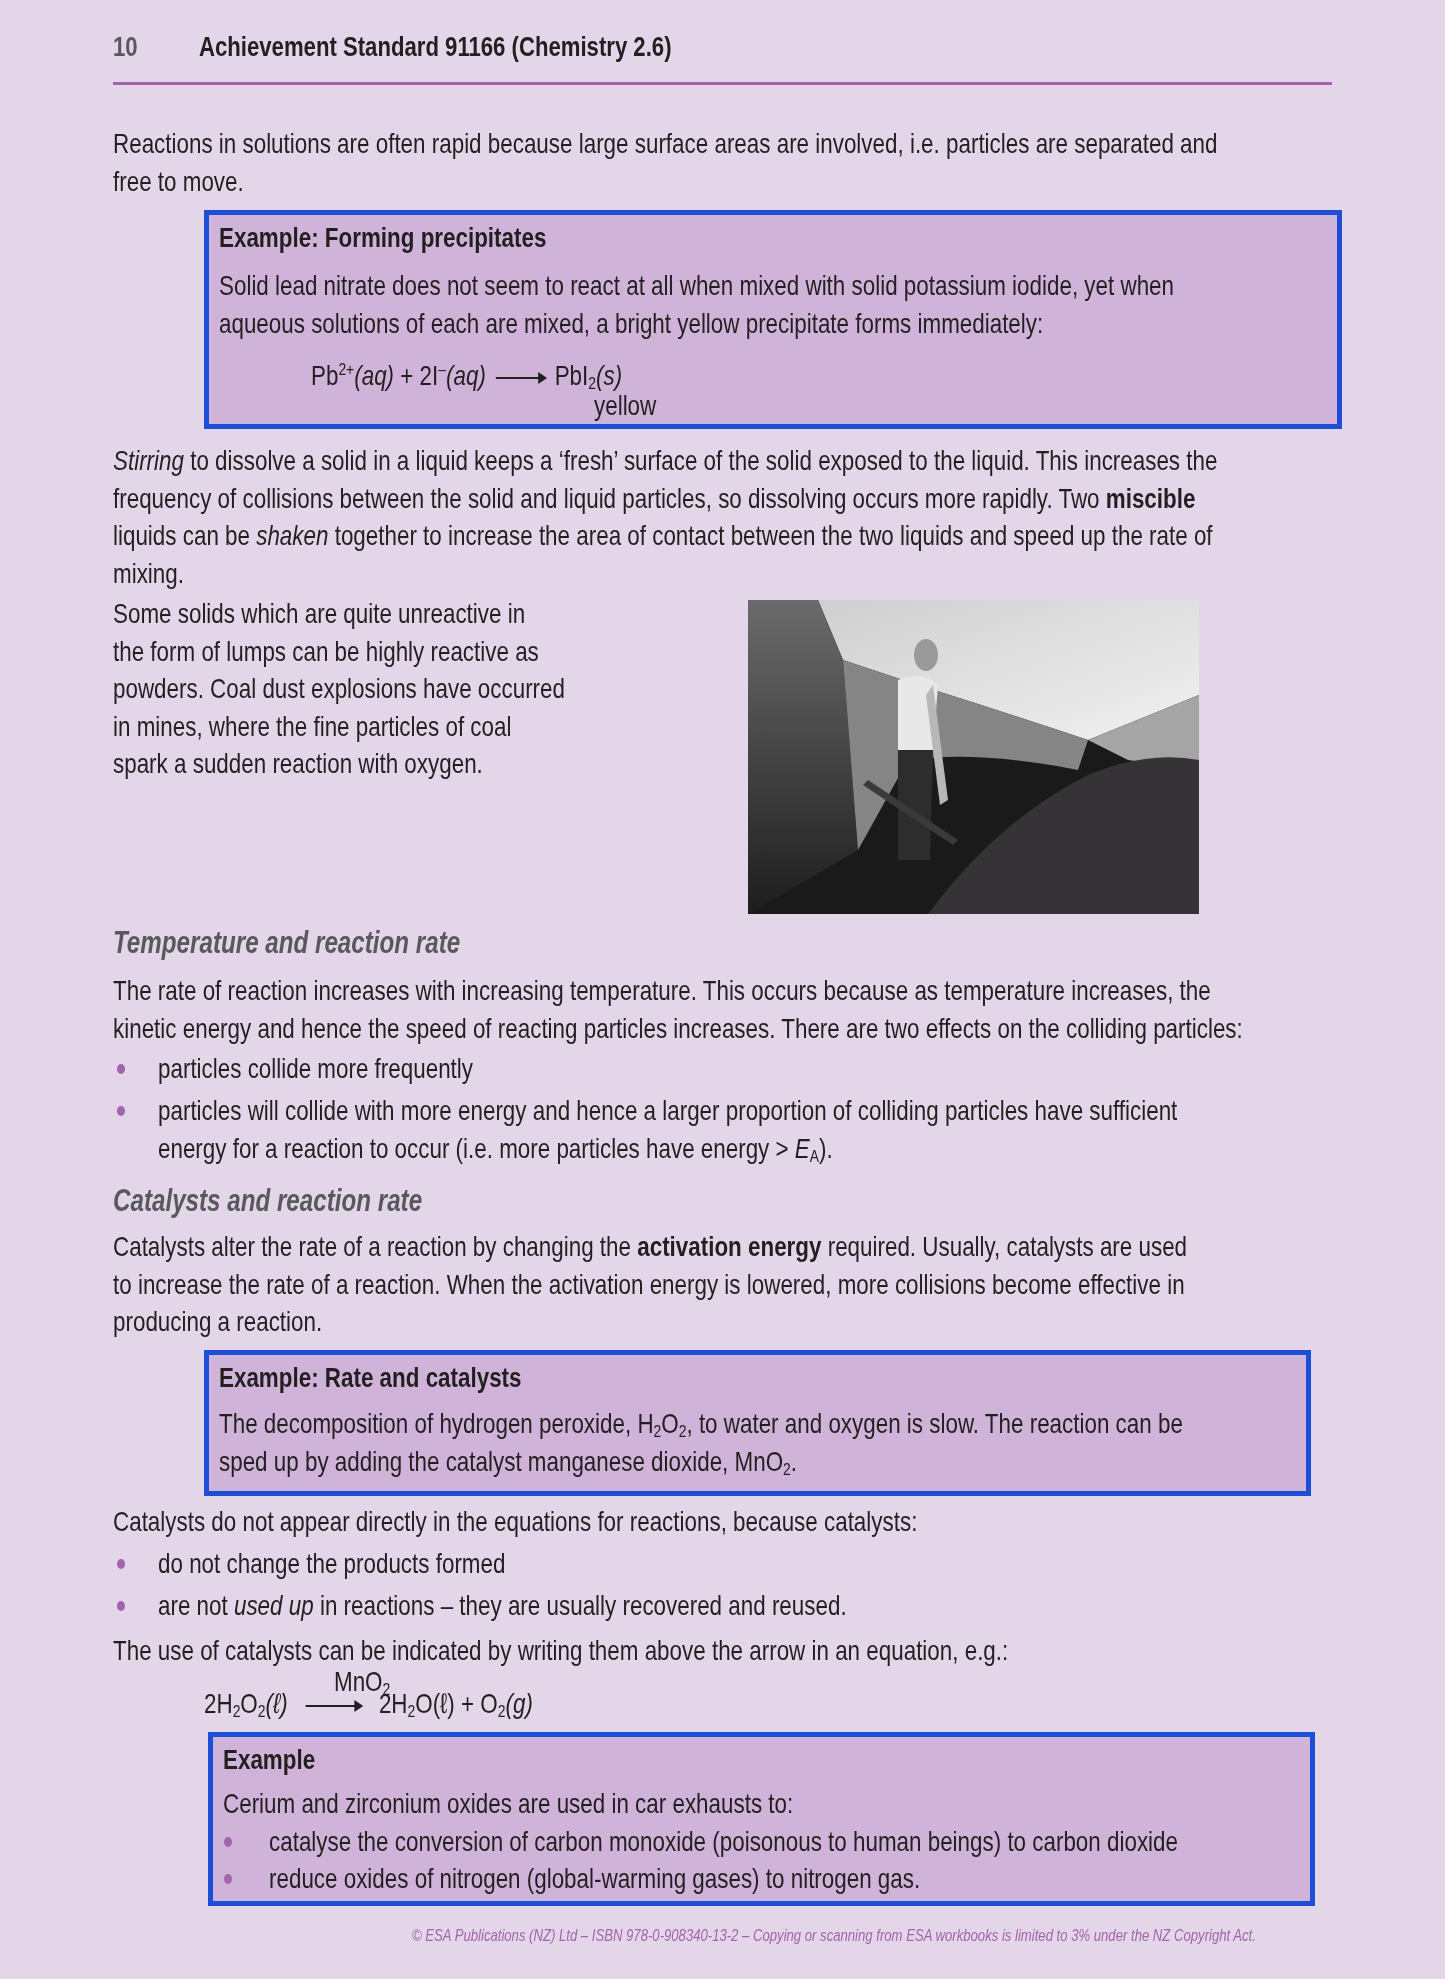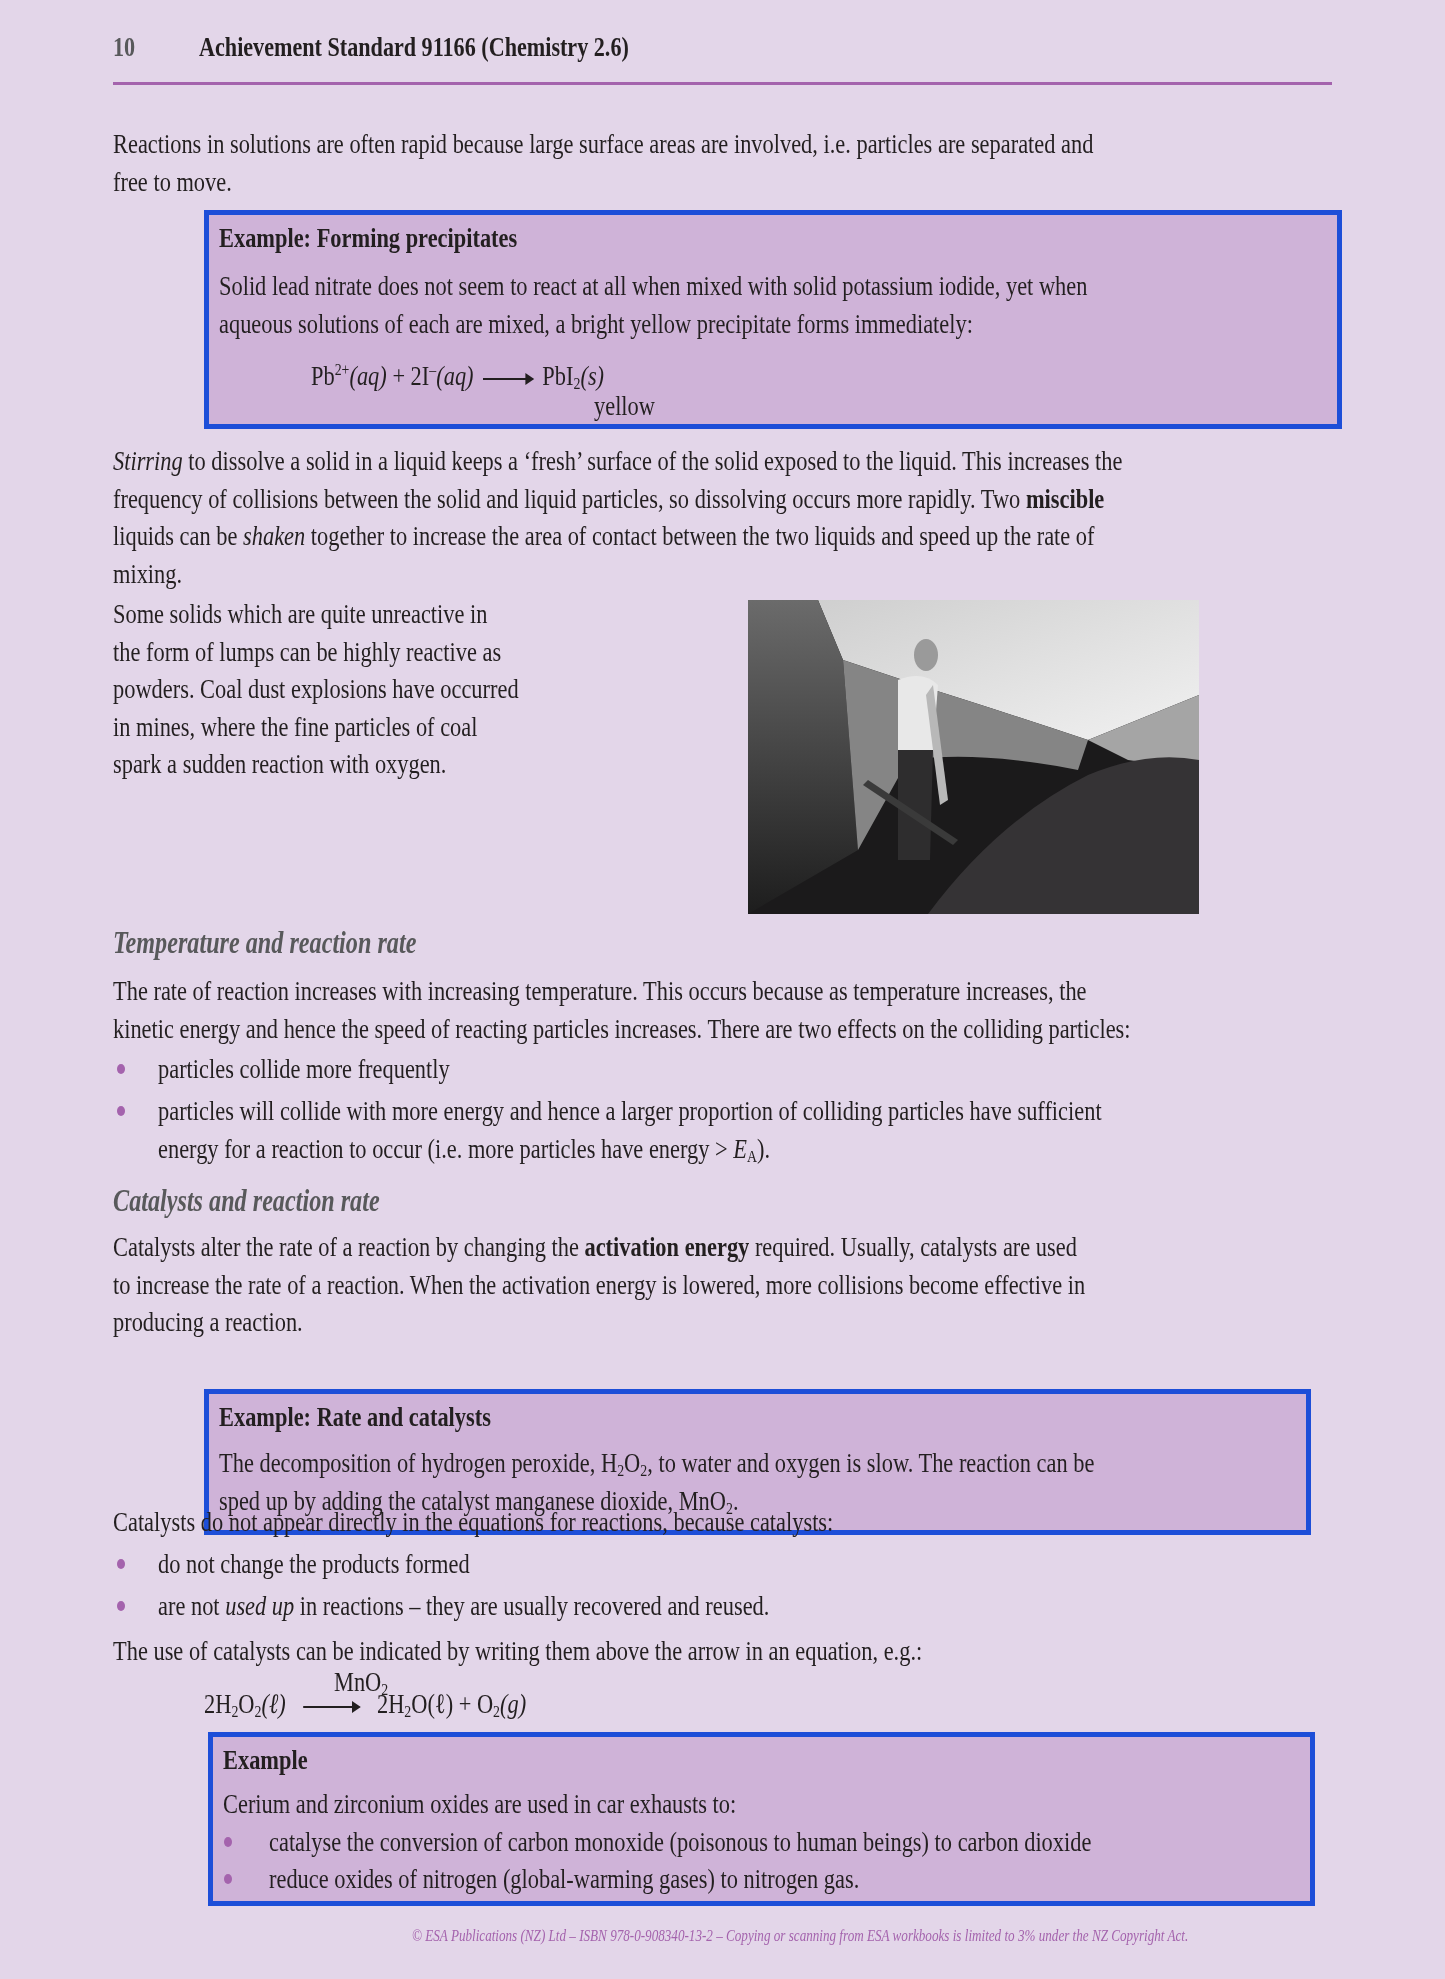--- a/index.html
+++ b/index.html
@@ -4,21 +4,21 @@
 <style>
   html, body { margin: 0; padding: 0; }
   body {
     width: 1445px; height: 1979px;
     background: #e3d6e9;
     font-family: "Liberation Sans", sans-serif;
     color: #231f20;
     position: relative;
     overflow: hidden;
   }
-  .page { position: absolute; left: 0; top: 0; width: 1445px; height: 1979px; font-family: Liberation Serif, serif; }
+  .page { position: absolute; left: 0; top: 0; width: 1445px; height: 1979px; }
 
   
   .hdr-num { position:absolute; left:113px; top:32px; font-size:27px; font-weight:bold; color:#58595b; transform:scaleX(0.82); transform-origin:left top; }
   .hdr-title { position:absolute; left:199px; top:32px; font-size:27px; font-weight:bold; color:#231f20; transform:scaleX(0.82); transform-origin:left top; white-space:nowrap; }
   .hdr-rule { position:absolute; left:113px; top:82px; width:1219px; height:3px; background:#a463ad; }
 
   .para {
     position:absolute; left:113px; font-size:28px; line-height:37.5px;
     white-space:nowrap; transform:scaleX(0.8); transform-origin:left top;
   }
@@ -143,21 +143,21 @@
     <span class="line"><span>energy for a reaction to occur (i.e. more particles have energy &gt; </span><i>E</i><sub>A</sub><span>).</span></span>
   </div>
 
   <div class="heading" style="top:1183px;">Catalysts and reaction rate</div>
   <div class="para" style="top:1228px;">
     <span class="line"><span>Catalysts alter the rate of a reaction by changing the </span><b>activation energy</b><span> required. Usually, catalysts are used</span></span>
     <span class="line">to increase the rate of a reaction. When the activation energy is lowered, more collisions become effective in</span>
     <span class="line">producing a reaction.</span>
   </div>
 
-  <div class="box" style="left:204px; top:1350px; width:1097px; height:136px;margin-top:39px;">
+  <div class="box" style="left:204px; top:1350px; width:1097px; height:136px;">
     <div class="box-title" style="top:7px;">Example: Rate and catalysts</div>
     <div class="box-text" style="top:50px;">
       <span class="line"><span>The decomposition of hydrogen peroxide, H</span><sub>2</sub>O<sub>2</sub><span>, to water and oxygen is slow. The reaction can be</span></span>
       <span class="line"><span>sped up by adding the catalyst manganese dioxide, MnO</span><sub>2</sub><span>.</span></span>
     </div>
   </div>
 
   <div class="para" style="top:1503px;">Catalysts do not appear directly in the equations for reactions, because catalysts:</div>
   <div class="bullet" style="left:117px; top:1559px;"></div>
   <div class="bullet-text" style="left:158px; top:1545px;">do not change the products formed</div>

